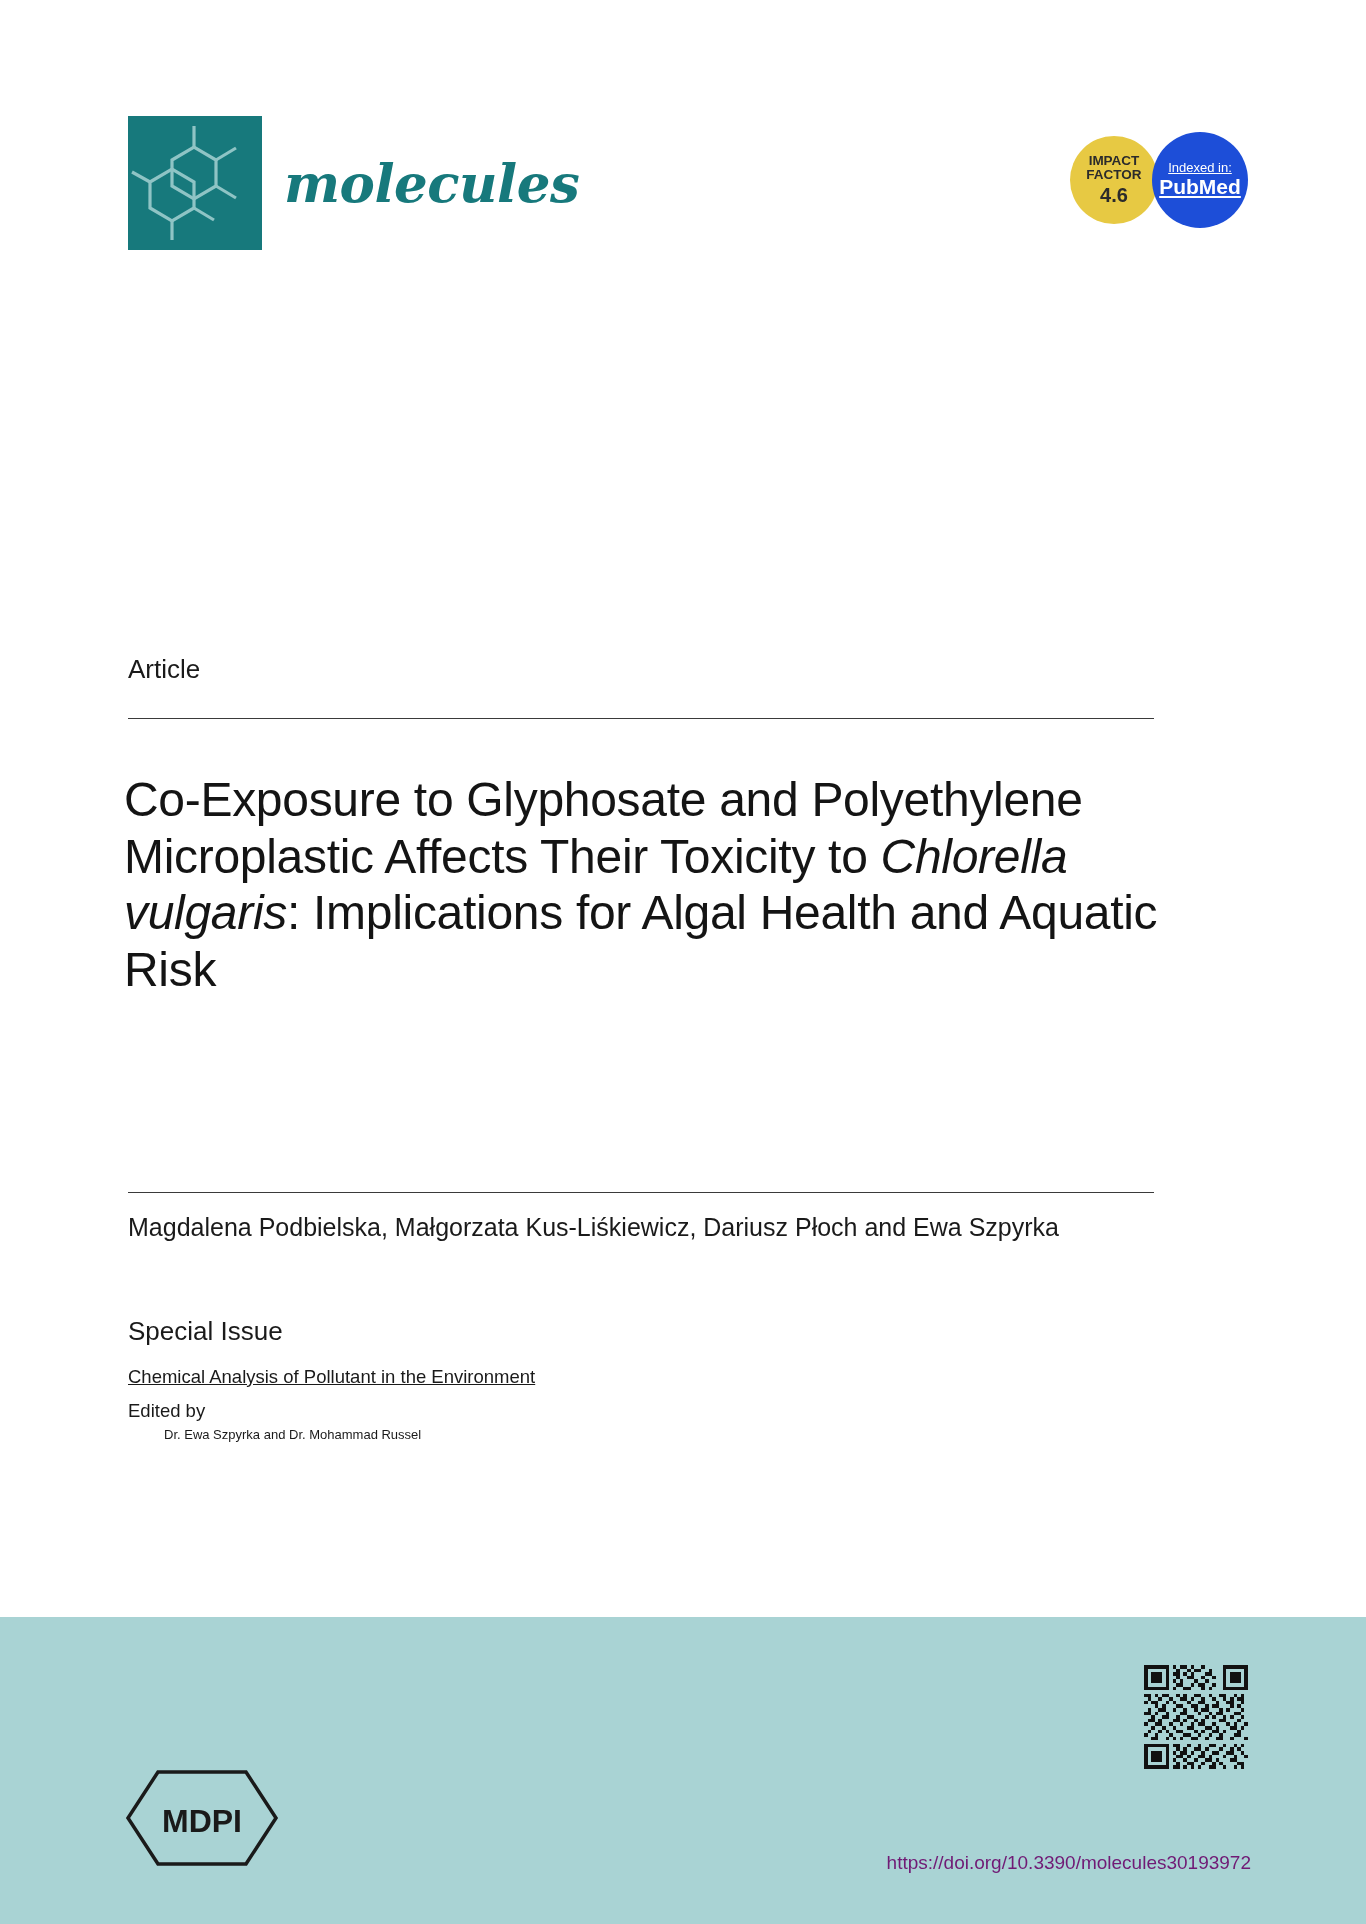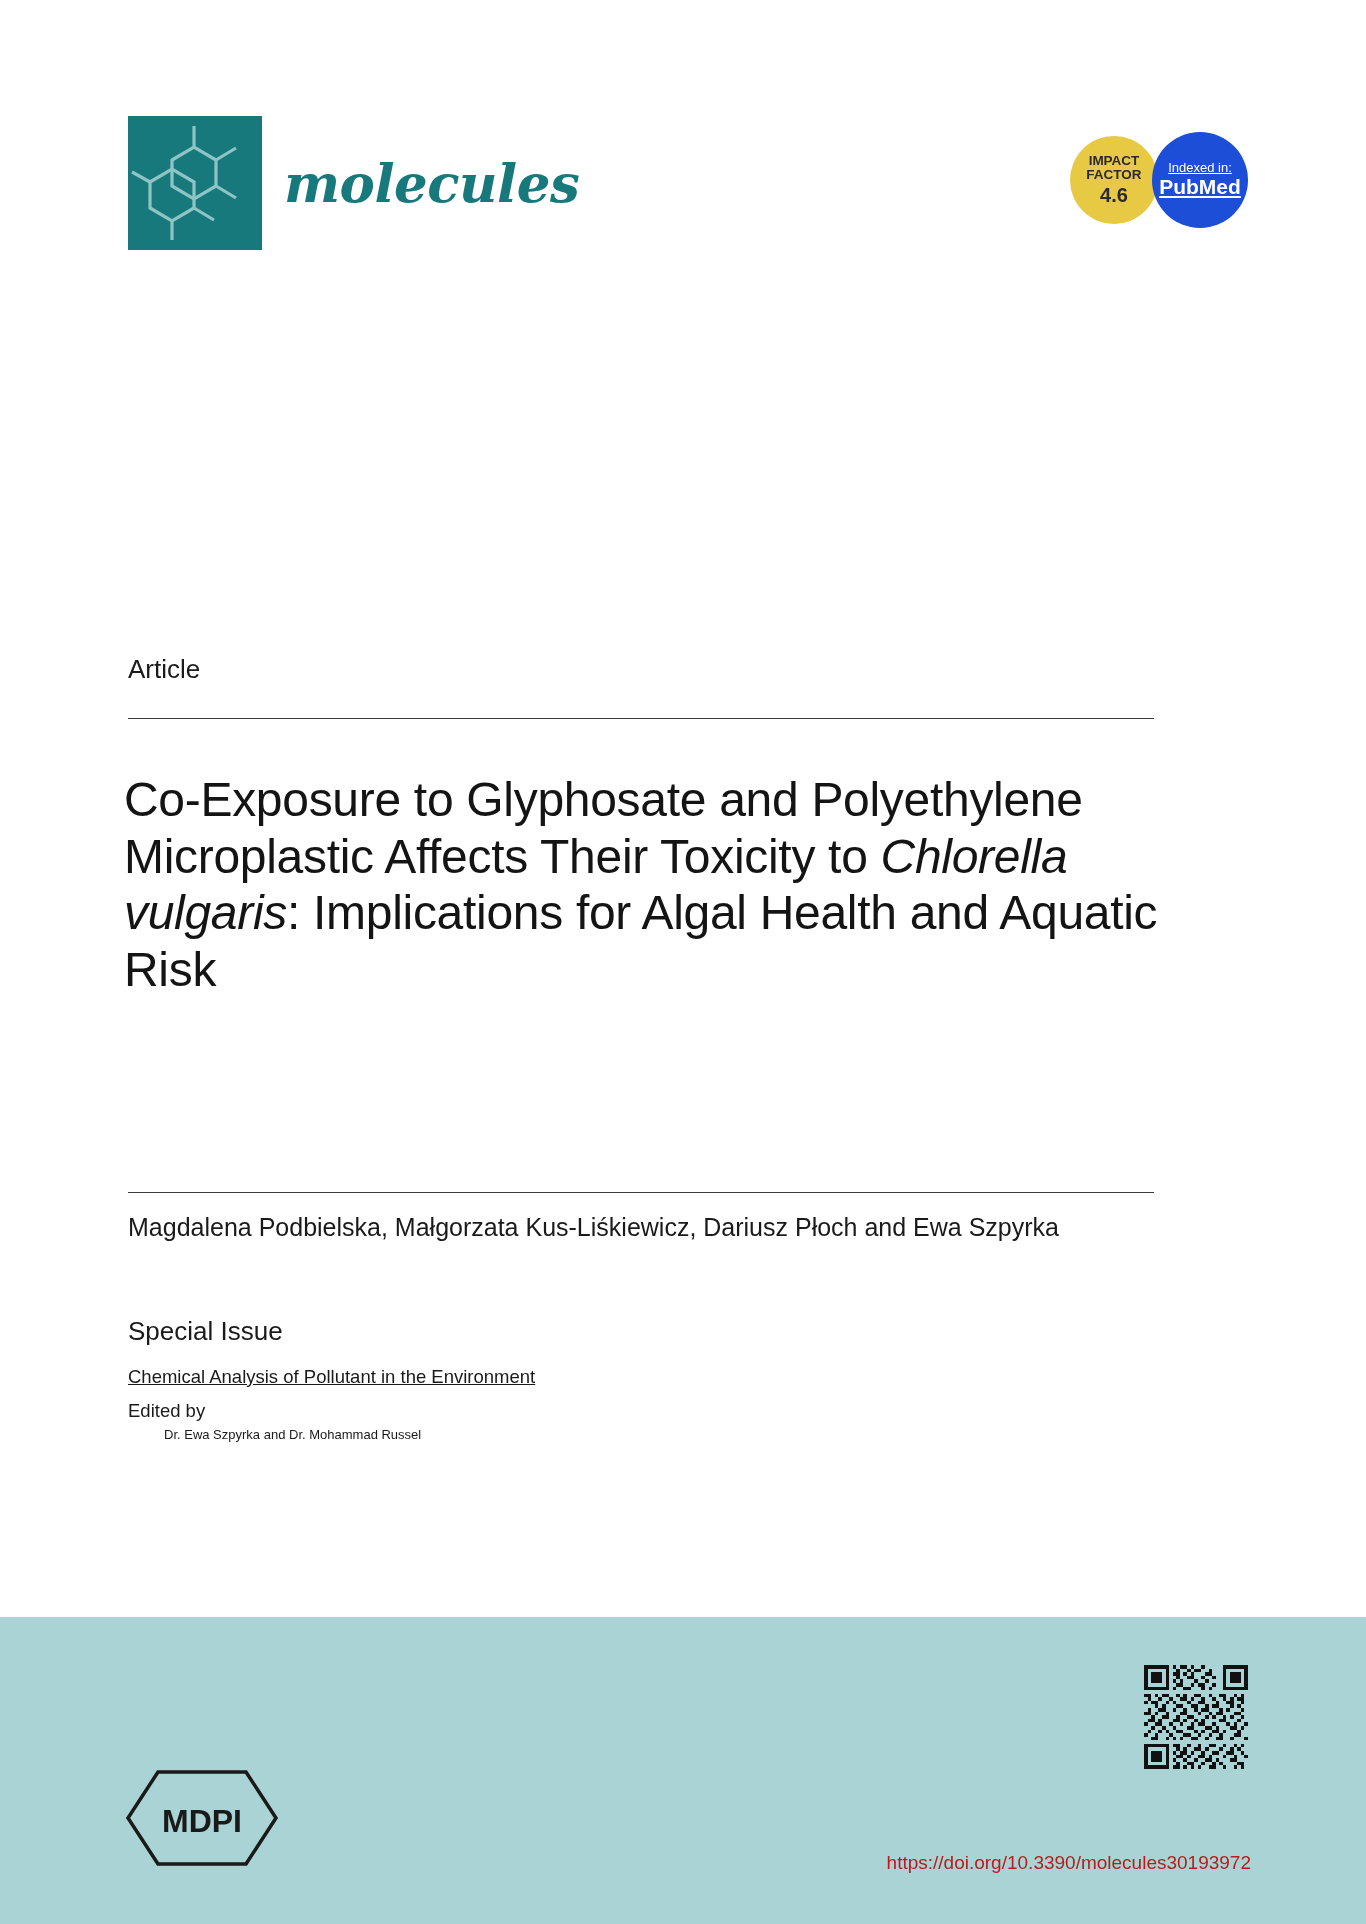--- a/index.html
+++ b/index.html
@@ -186,21 +186,21 @@
     right: 118px;
     top: 48px;
     width: 104px;
     height: 104px;
   }
   .doi {
     position: absolute;
     right: 115px;
     bottom: 50px;
     font-size: 19px;
-    color: #b91c1c;
+    color: #701a75;
   }
 </style>
 </head>
 <body>
 
 <div class="page">
 
   <div class="header">
 
     <div class="logo-wrap">

